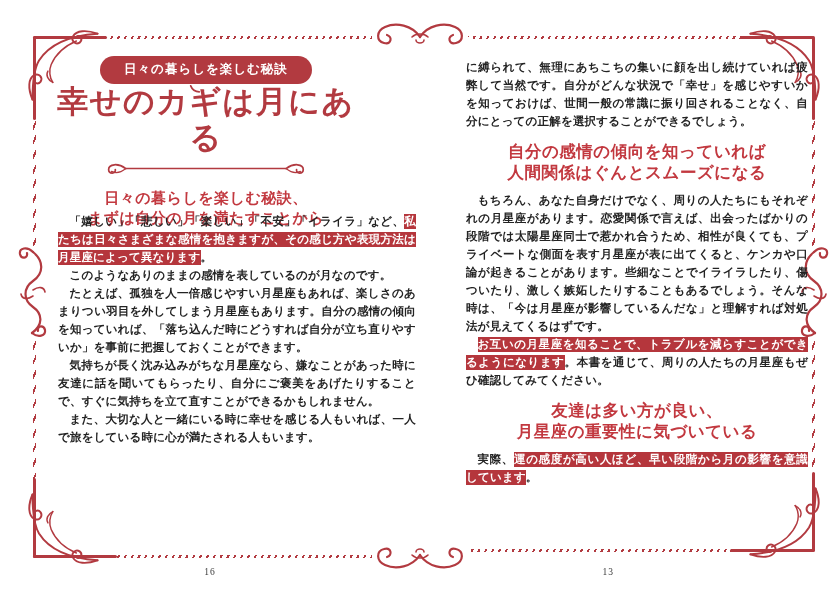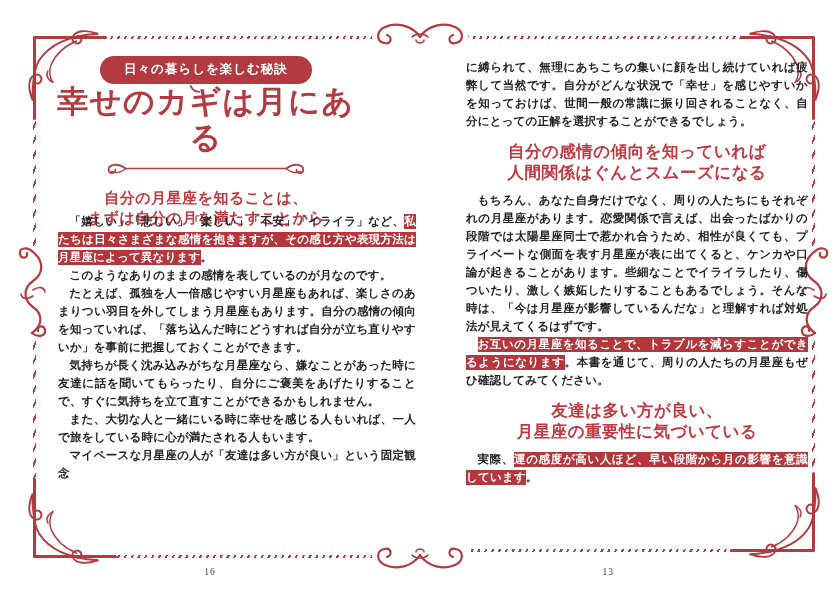--- a/index.html
+++ b/index.html
@@ -168,31 +168,30 @@
         <svg viewBox="0 0 14 10">
             <use href="#sym-tail"></use>
           </svg></span>
     </div>
     <h1 class="page-title">幸せのカギは月にある</h1>
     <div class="title-divider">
       <svg viewBox="0 0 220 18">
           <use href="#sym-divider"></use>
         </svg></div>
     <h2 class="subheading">
-      <span class="hline">自分の月星座を知ることは、</span>
+      <span class="hline">日々の暮らしを楽しむ秘訣、</span>
       <span class="hline">まずは自分の月を満たすことから</span>
     </h2>
   </div>
   <div class="body-col left">
       <p class="para indent"><span>「嬉しい」「悲しい」「楽しい」「不安」「イライラ」など、</span><span class="hl">私たちは日々さまざまな感情を抱きますが、その感じ方や表現方法は月星座によって異なります</span><span>。</span></p>
       <p class="para indent"><span>このようなありのままの感情を表しているのが月なのです。</span></p>
       <p class="para indent"><span>たとえば、孤独を人一倍感じやすい月星座もあれば、楽しさのあまりつい羽目を外してしまう月星座もあります。自分の感情の傾向を知っていれば、「落ち込んだ時にどうすれば自分が立ち直りやすいか」を事前に把握しておくことができます。</span></p>
       <p class="para indent"><span>気持ちが長く沈み込みがちな月星座なら、嫌なことがあった時に友達に話を聞いてもらったり、自分にご褒美をあげたりすることで、すぐに気持ちを立て直すことができるかもしれません。</span></p>
       <p class="para indent"><span>また、大切な人と一緒にいる時に幸せを感じる人もいれば、一人で旅をしている時に心が満たされる人もいます。</span></p>
-      <p class="para indent"><span>マイペースな月星座の人が「友達は多い方が良い」という固定観念</span></p>
     </div>
 
   <div class="body-col right">
     <div>
         <p class="para"><span>に縛られて、無理にあちこちの集いに顔を出し続けていれば疲弊して当然です。自分がどんな状況で「幸せ」を感じやすいかを知っておけば、世間一般の常識に振り回されることなく、自分にとっての正解を選択することができるでしょう。</span></p>
       </div>
     <h3 class="sec-heading">
       <span class="hline">自分の感情の傾向を知っていれば</span>
       <span class="hline">人間関係はぐんとスムーズになる</span>
     </h3>

